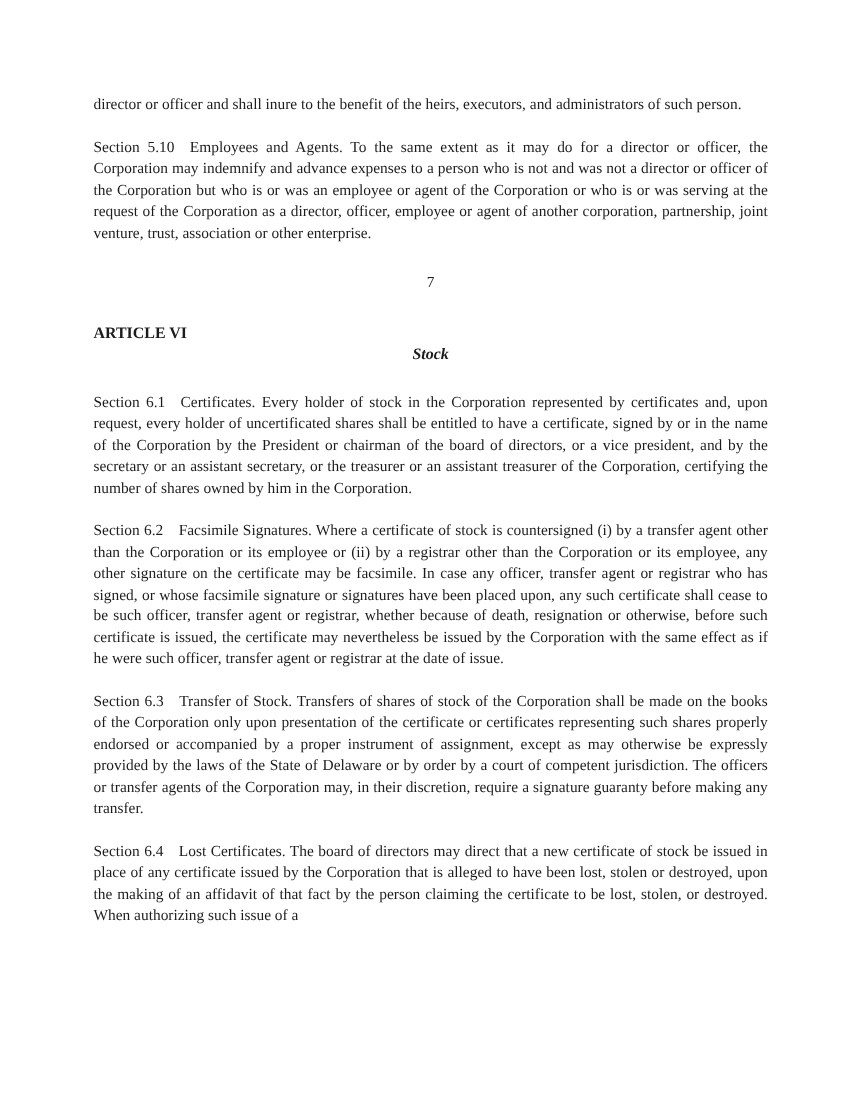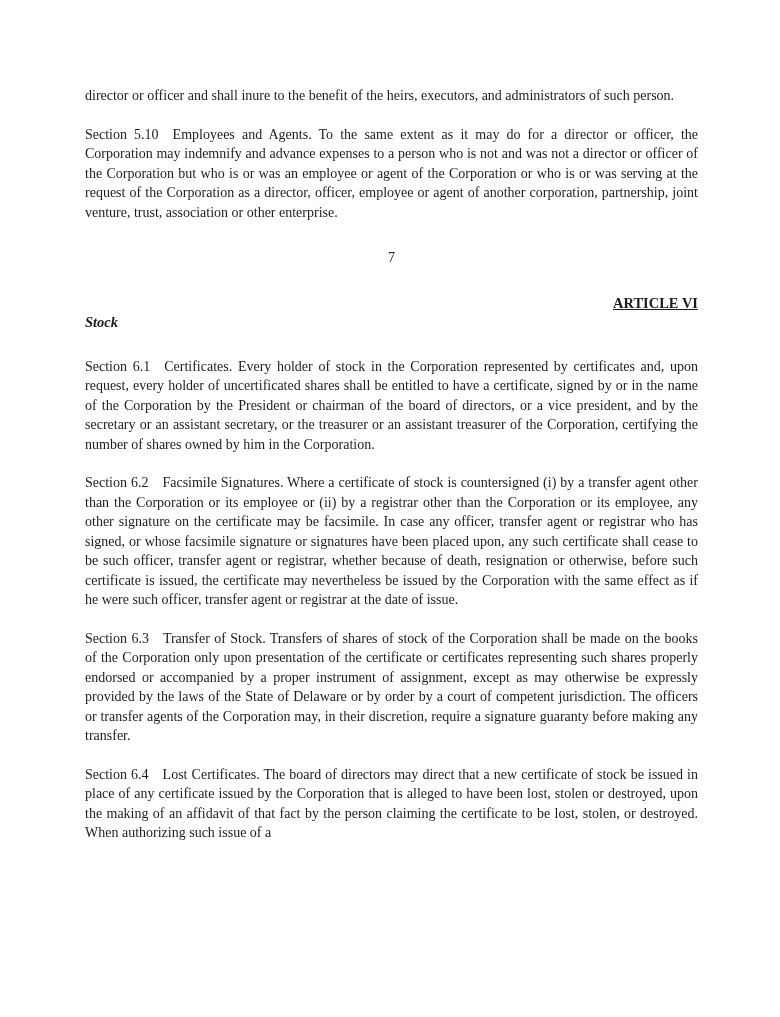--- a/index.html
+++ b/index.html
@@ -29,27 +29,27 @@
   }
   .section-title {
     text-underline-offset: 2px;
     margin-left: 14px;
   }
   .page-number {
     text-align: center;
     margin: 26px 0 26px 0;
   }
   .article-heading {
-    text-align: right;
+    text-align: left;
     font-weight: bold;
     margin: 0;
     font-size: 14.5px;
-    text-decoration: underline;
   }
   .article-subheading {
+    text-align: center;
     font-weight: bold;
     font-style: italic;
     margin: 0 0 24px 0;
     font-size: 14.5px;
   }
 </style>
 </head>
 <body>
 
 <div class="page">

